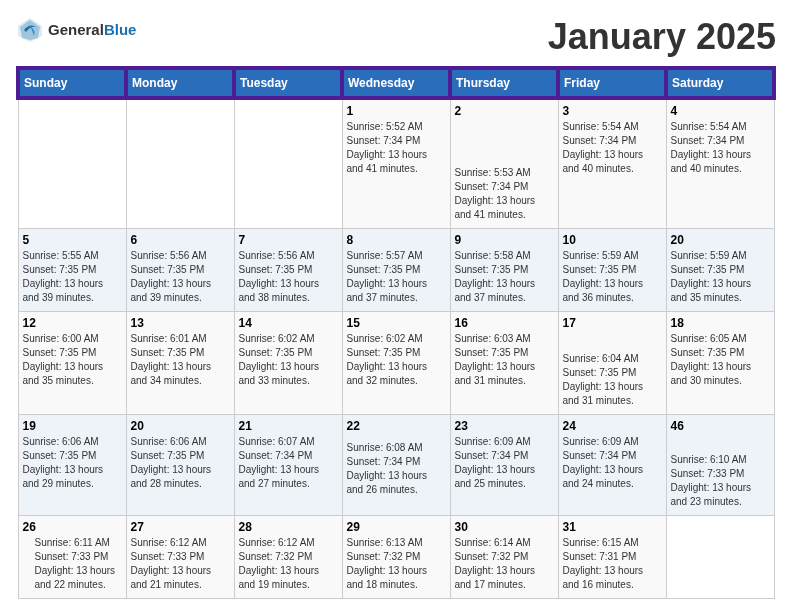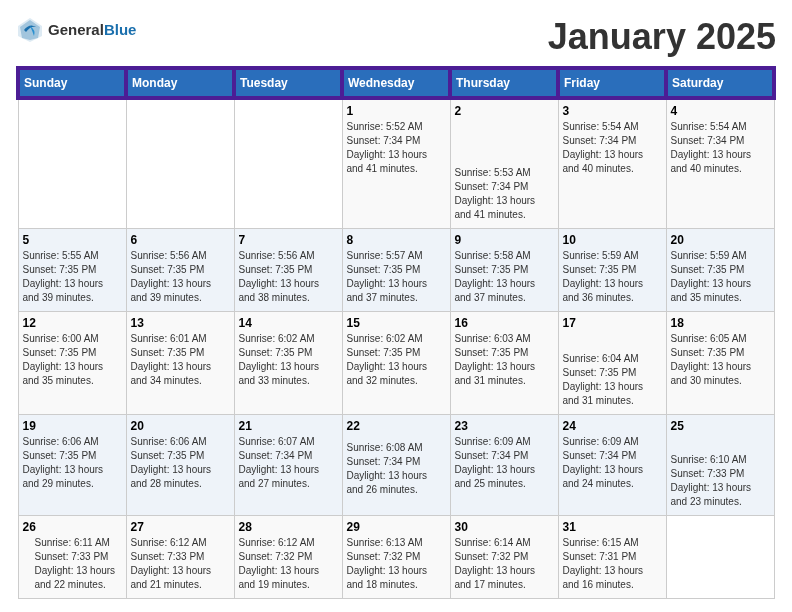--- a/index.html
+++ b/index.html
@@ -290,21 +290,21 @@
 and 25 minutes.</div>
         </td>
         <td>
           <span class="day-num">24</span>
           <div class="day-info" style="white-space: pre-line;">Sunrise: 6:09 AM
 Sunset: 7:34 PM
 Daylight: 13 hours
 and 24 minutes.</div>
         </td>
         <td>
-          <span class="day-num">25</span>
+          <span class="day-num">46</span>
           <div class="day-info" style="white-space: pre-line; margin-top: 20px;">Sunrise: 6:10 AM
 Sunset: 7:33 PM
 Daylight: 13 hours
 and 23 minutes.</div>
         </td>
       </tr>
       <tr>
         <td>
           <span class="day-num">26</span>
           <div class="day-info" style="white-space: pre-line; margin-left: 12px;">Sunrise: 6:11 AM

